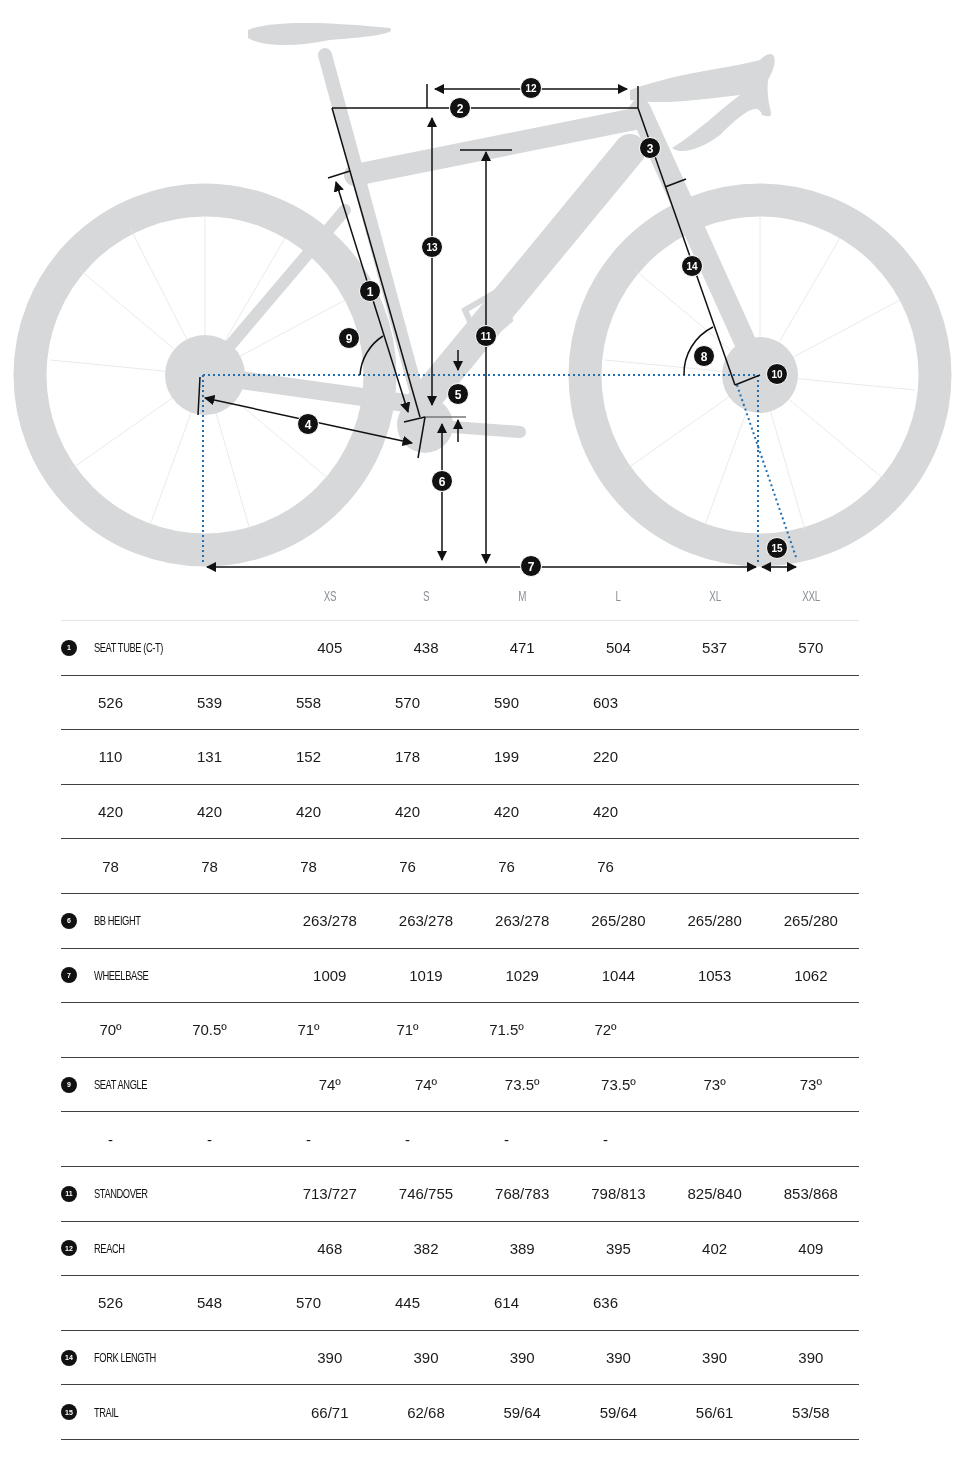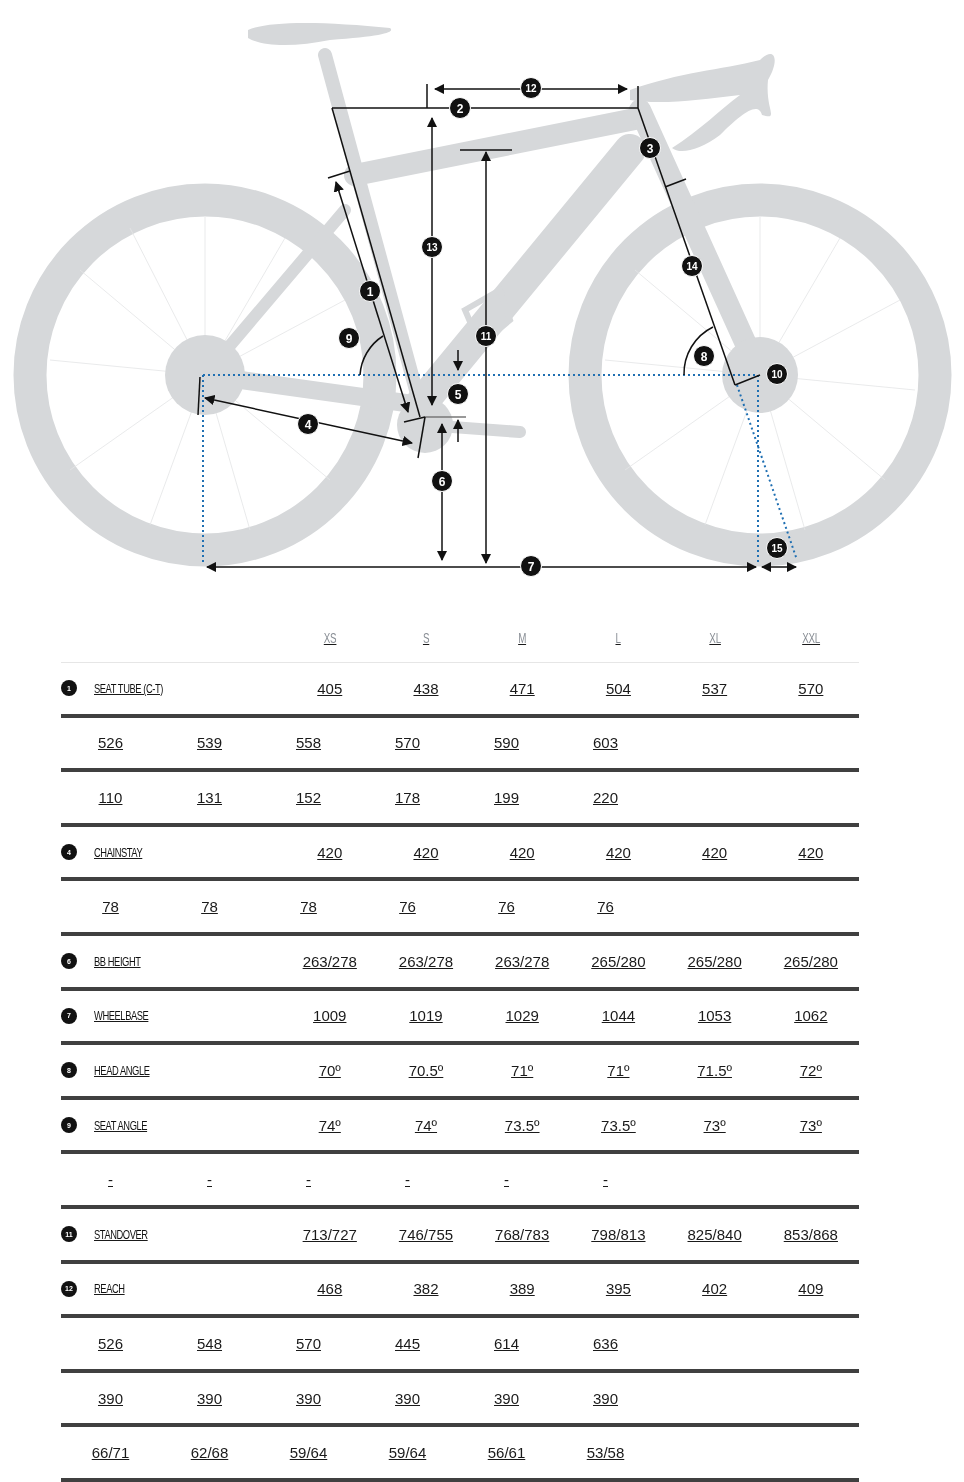--- a/index.html
+++ b/index.html
@@ -1,21 +1,21 @@
 <!DOCTYPE html>
 <html><head>
 <meta charset="utf-8">
 <style>
   html, body { margin: 0; padding: 0; background: #ffffff; }
   body { width: 964px; height: 1482px; position: relative; overflow: hidden; font-family: "Liberation Sans", sans-serif; color: #1a1a1a; }
   #diagram { position: absolute; left: 0; top: 0; width: 964px; height: 590px; }
   #diagram svg { display: block; }
   .badge-text { font-family: "Liberation Sans", sans-serif; font-weight: bold; fill: #ffffff; text-anchor: middle; dominant-baseline: central; }
-  #geo-table { position: absolute; left: 61px; top: 614px; width: 798px; text-decoration: underline; }
-  .row { display: flex; align-items: center; border-bottom: 4px solid #404040; height: 54px; box-sizing: border-box; }
+  #geo-table { position: absolute; left: 61px; top: 572px; width: 798px; }
+  .row { display: flex; align-items: center; border-bottom: 1px solid #404040; height: 54px; box-sizing: border-box; }
   .row.header { height: 49px; border-bottom: 1px solid #e6e6e6; }
   .row.body { height: 54.6px; }
   .label-cell { width: 227px; display: flex; align-items: center; height: 100%; }
   .num-badge { width: 16px; height: 16px; border-radius: 50%; background: #111111; color: #fff; font-size: 7px; font-weight: bold; display: flex; align-items: center; justify-content: center; flex: 0 0 16px; }
   .row-label { margin-left: 17px; font-family: "Liberation Sans Narrow", "Liberation Sans", sans-serif; font-size: 13px; letter-spacing: -0.6px; transform: scaleX(0.72); transform-origin: left center; white-space: nowrap; color: #111; }
   .val-cell { width: 99px; text-align: center; font-size: 15px; color: #1a1a1a; }
   .head-cell { width: 99px; text-align: center; font-size: 14px; color: #8a8f96; transform: scaleX(0.7); letter-spacing: -0.3px; }
 </style>
 </head>
 <body>
@@ -224,24 +224,20 @@
       </div>
       <div class="row body">
         <div class="val-cell">110</div>
         <div class="val-cell">131</div>
         <div class="val-cell">152</div>
         <div class="val-cell">178</div>
         <div class="val-cell">199</div>
         <div class="val-cell">220</div>
       </div>
       <div class="row body">
-        <div class="label-cell">
-          <span class="num-badge">4</span>
-          <span class="row-label">CHAINSTAY</span>
-        </div>
         <div class="val-cell">420</div>
         <div class="val-cell">420</div>
         <div class="val-cell">420</div>
         <div class="val-cell">420</div>
         <div class="val-cell">420</div>
         <div class="val-cell">420</div>
       </div>
       <div class="row body">
         <div class="val-cell">78</div>
         <div class="val-cell">78</div>
@@ -268,24 +264,20 @@
           <span class="row-label">WHEELBASE</span>
         </div>
         <div class="val-cell">1009</div>
         <div class="val-cell">1019</div>
         <div class="val-cell">1029</div>
         <div class="val-cell">1044</div>
         <div class="val-cell">1053</div>
         <div class="val-cell">1062</div>
       </div>
       <div class="row body">
-        <div class="label-cell">
-          <span class="num-badge">8</span>
-          <span class="row-label">HEAD ANGLE</span>
-        </div>
         <div class="val-cell">70º</div>
         <div class="val-cell">70.5º</div>
         <div class="val-cell">71º</div>
         <div class="val-cell">71º</div>
         <div class="val-cell">71.5º</div>
         <div class="val-cell">72º</div>
       </div>
       <div class="row body">
         <div class="label-cell">
           <span class="num-badge">9</span>
@@ -332,28 +324,36 @@
       </div>
       <div class="row body">
         <div class="val-cell">526</div>
         <div class="val-cell">548</div>
         <div class="val-cell">570</div>
         <div class="val-cell">445</div>
         <div class="val-cell">614</div>
         <div class="val-cell">636</div>
       </div>
       <div class="row body">
-        <div class="val-cell">390</div>
-        <div class="val-cell">390</div>
-        <div class="val-cell">390</div>
-        <div class="val-cell">390</div>
-        <div class="val-cell">390</div>
-        <div class="val-cell">390</div>
-      </div>
-      <div class="row body">
+        <div class="label-cell">
+          <span class="num-badge">14</span>
+          <span class="row-label">FORK LENGTH</span>
+        </div>
+        <div class="val-cell">390</div>
+        <div class="val-cell">390</div>
+        <div class="val-cell">390</div>
+        <div class="val-cell">390</div>
+        <div class="val-cell">390</div>
+        <div class="val-cell">390</div>
+      </div>
+      <div class="row body">
+        <div class="label-cell">
+          <span class="num-badge">15</span>
+          <span class="row-label">TRAIL</span>
+        </div>
         <div class="val-cell">66/71</div>
         <div class="val-cell">62/68</div>
         <div class="val-cell">59/64</div>
         <div class="val-cell">59/64</div>
         <div class="val-cell">56/61</div>
         <div class="val-cell">53/58</div>
       </div>
     </div>
 </div>
 

